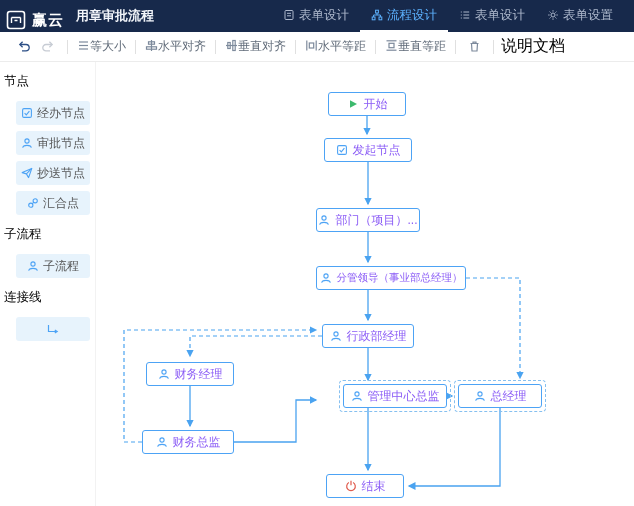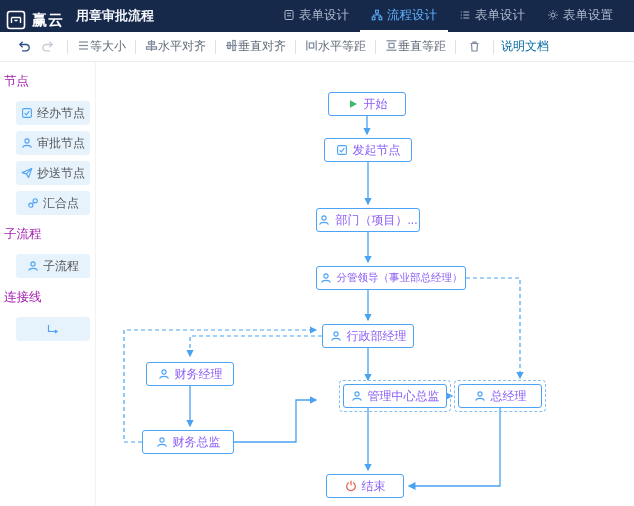--- a/index.html
+++ b/index.html
@@ -15,25 +15,25 @@
   .tabs { margin-left:auto; display:flex; height:32px; padding-right:10px; }
   .tab { display:flex; align-items:center; gap:4px; padding:0 11px; font-size:12.5px; color:#aeb9cd; cursor:pointer; height:32px; border-bottom:2px solid transparent; }
   .tab .ticon { display:flex; }
   .tab.active { color:#5db2ff; border-bottom:2px solid #ffffff; }
 
   
   .toolbar { height:30px; display:flex; align-items:center; padding-left:12px; background:#fff; border-bottom:1px solid #ececec; }
   .tool-icon { display:flex; align-items:center; padding:0 5px; cursor:pointer; }
   .sep { width:1px; height:14px; background:#e0e0e0; margin:0 7px; }
   .tool-btn { display:flex; align-items:center; font-size:12px; color:#5f6a78; cursor:pointer; padding:0 2px; white-space:nowrap; }
-  .doc-link { font-size:12px; color:#0369a1; text-decoration:none; cursor:pointer; }
+  .doc-link { font-size:16px; color:#000000; text-decoration:none; cursor:pointer; }
 
   
   .sidebar { position:absolute; left:0; top:62px; width:96px; bottom:0; background:#fff; border-right:1px solid #f2f2f2; padding-top:6px; }
-  .sec-title { font-size:12.5px; color:#a21caf; padding:5px 4px 5px 4px; }
+  .sec-title { font-size:12.5px; color:#000000; padding:5px 4px 5px 4px; }
   .pill { margin:6px 6px 6px 16px; width:74px; height:24px; background:#e7f3fc; border-radius:3px; display:flex; align-items:center; justify-content:center; gap:4px; font-size:12px; color:#555; cursor:pointer;text-align:center; }
   .pill svg { flex:0 0 auto; }
 
   
   .canvas { position:absolute; left:96px; top:62px; width:538px; height:444px; background:#fff; }
   .wires { position:absolute; left:0; top:0; }
   .node { position:absolute; height:24px; background:#fff; border:1px solid #4da3f5; border-radius:3px; display:flex; align-items:center; justify-content:center; gap:5px; font-size:12px; color:#8b5cf6; white-space:nowrap; cursor:move; }
   .node.small { font-size:10.5px;align-items:center; }
   .node .nicon { display:flex; }
   .node.ring::before { content:''; position:absolute; inset:-5px; border:1px dashed #86c0f0; border-radius:4px; pointer-events:none; }

